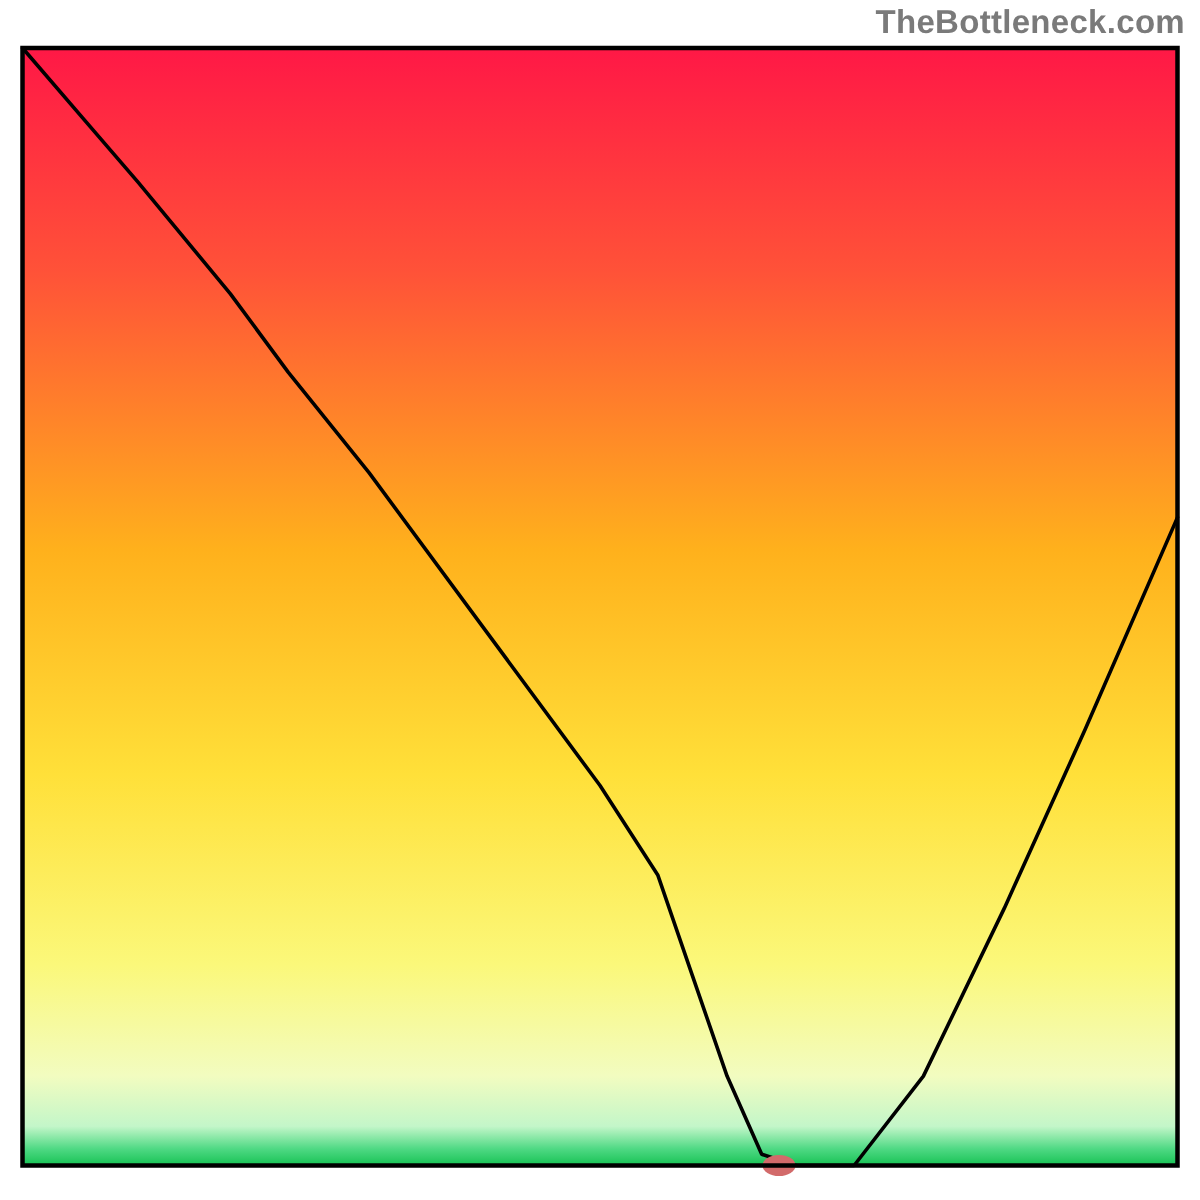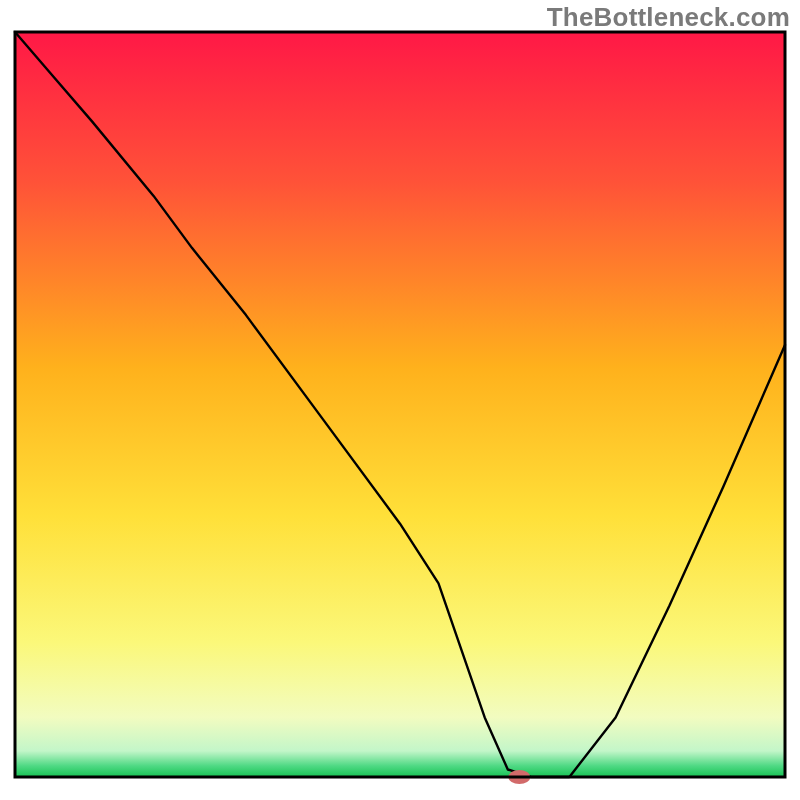--- a/index.html
+++ b/index.html
@@ -13,21 +13,21 @@
   .container {
     position: relative;
     width: 800px;
     height: 800px;
     background: #ffffff;
   }
   .watermark {
     position: absolute;
     top: 2px;
     right: 10px;
-    font-size: 26px;
+    font-size: 22px;
     font-weight: bold;
     color: #7a7a7a;
     letter-spacing: 0.2px;
     z-index: 10;
   }
   svg {
     position: absolute;
     top: 0;
     left: 0;
   }

